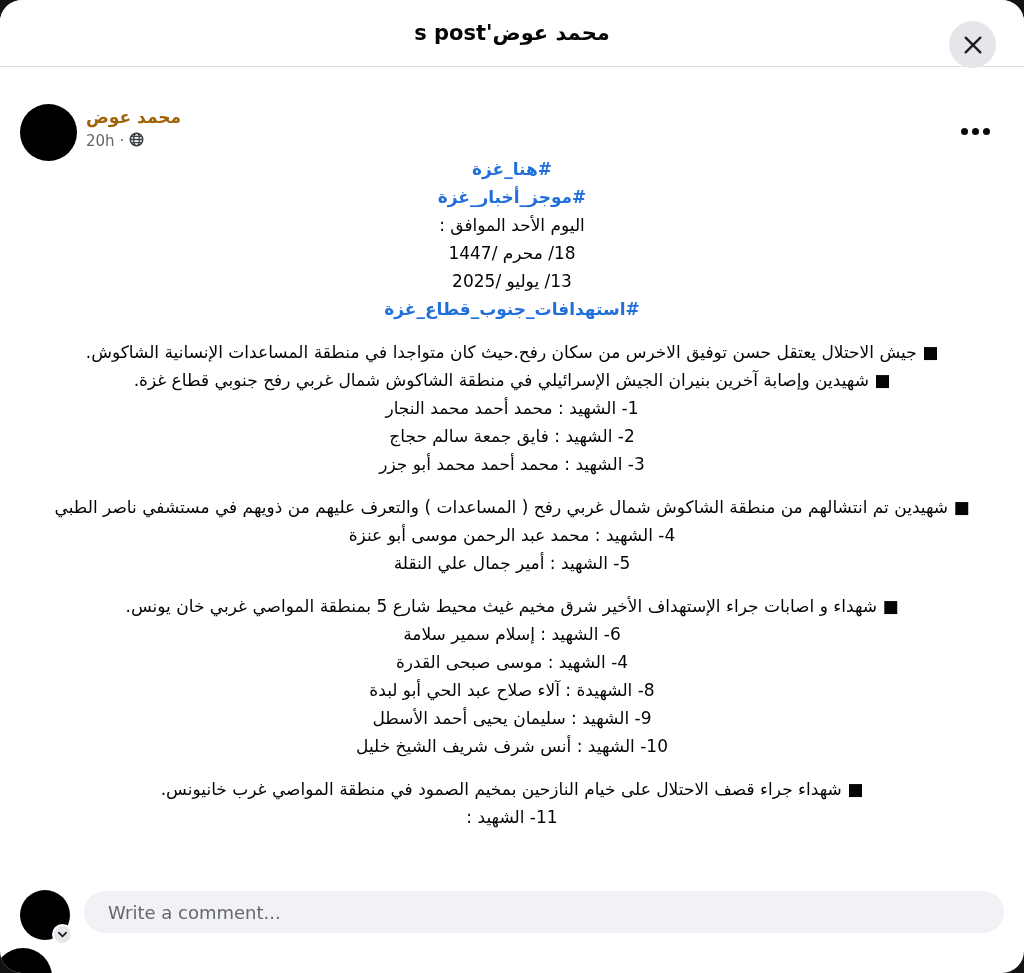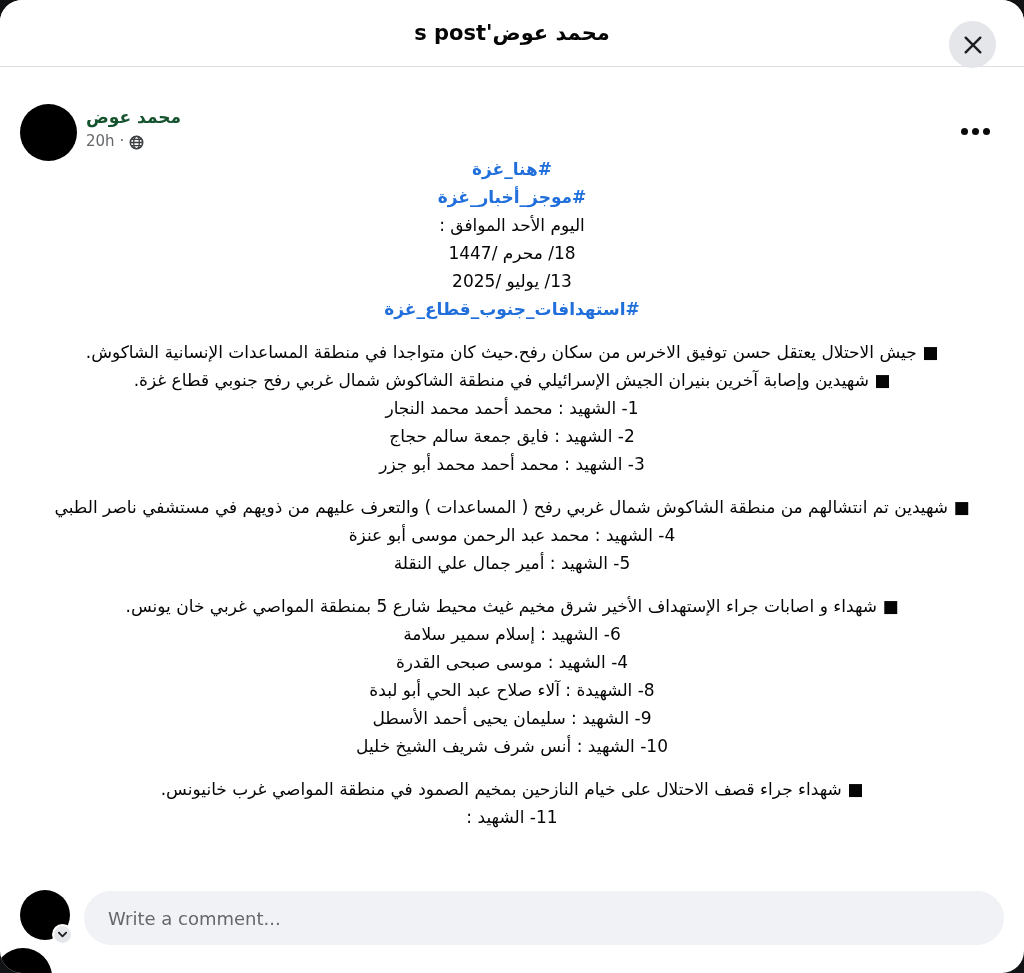--- a/index.html
+++ b/index.html
@@ -21,22 +21,22 @@
     border-radius:50%; background:#e4e6ea; border:none; cursor:pointer;
     display:flex; align-items:center; justify-content:center;
   }
   
   .post-header { position:absolute; top:104px; left:20px; right:20px; height:60px; }
   .avatar {
     width:57px; height:57px; border-radius:50%; background:#000;
     position:absolute; left:0; top:0;
   }
   .author-block { position:absolute; left:66px; top:3px; }
-  .author-name { font-size:17px; font-weight:700; color:#14532d; direction:rtl; unicode-bidi:plaintext; }
-  .post-meta { margin-top:5px; display:flex; align-items:flex-end; gap:5px; font-size:15px; color:#65676b; }
+  .author-name { font-size:17px; font-weight:700; color:#a16207; direction:rtl; unicode-bidi:plaintext; }
+  .post-meta { margin-top:5px; display:flex; align-items:flex-start; gap:5px; font-size:15px; color:#65676b; }
   .dots-menu {
     position:absolute; right:8px; top:18px; display:flex; gap:4px;
     background:none; border:none; cursor:pointer; padding:6px;
   }
   .dots-menu .dot { width:7px; height:7px; border-radius:50%; background:#0a0a0a; }
   
   .post-body {
     position:absolute; top:155px; left:20px; right:20px; height:717px;
     overflow:hidden; direction:rtl; text-align:center;
     font-size:17px; line-height:28px; color:#050505;
@@ -53,21 +53,21 @@
   .comment-avatar {
     position:absolute; left:20px; top:6px; width:50px; height:50px;
     border-radius:50%; background:#000;
   }
   .avatar-chevron-badge {
     position:absolute; left:52px; top:40px; width:21px; height:21px;
     border-radius:50%; background:#e4e6ea; border:2px solid #fff;
     display:flex; align-items:center; justify-content:center; cursor:pointer;
   }
   .comment-input {
-    position:absolute; left:84px; top:7px; width:920px; height:54px;
+    position:absolute; left:84px; top:7px; width:920px; height:42px;
     border:none; outline:none; background:#f0f2f5; border-radius:28px;
     font-size:18px; color:#050505; padding:0 24px;
     font-family:"DejaVu Sans", sans-serif;
   }
   .comment-input::placeholder { color:#65676b; opacity:1; }
   .peek-avatar {
     position:absolute; left:-6px; top:948px; width:58px; height:58px;
     border-radius:50%; background:#000; z-index:3;
   }
 </style>

